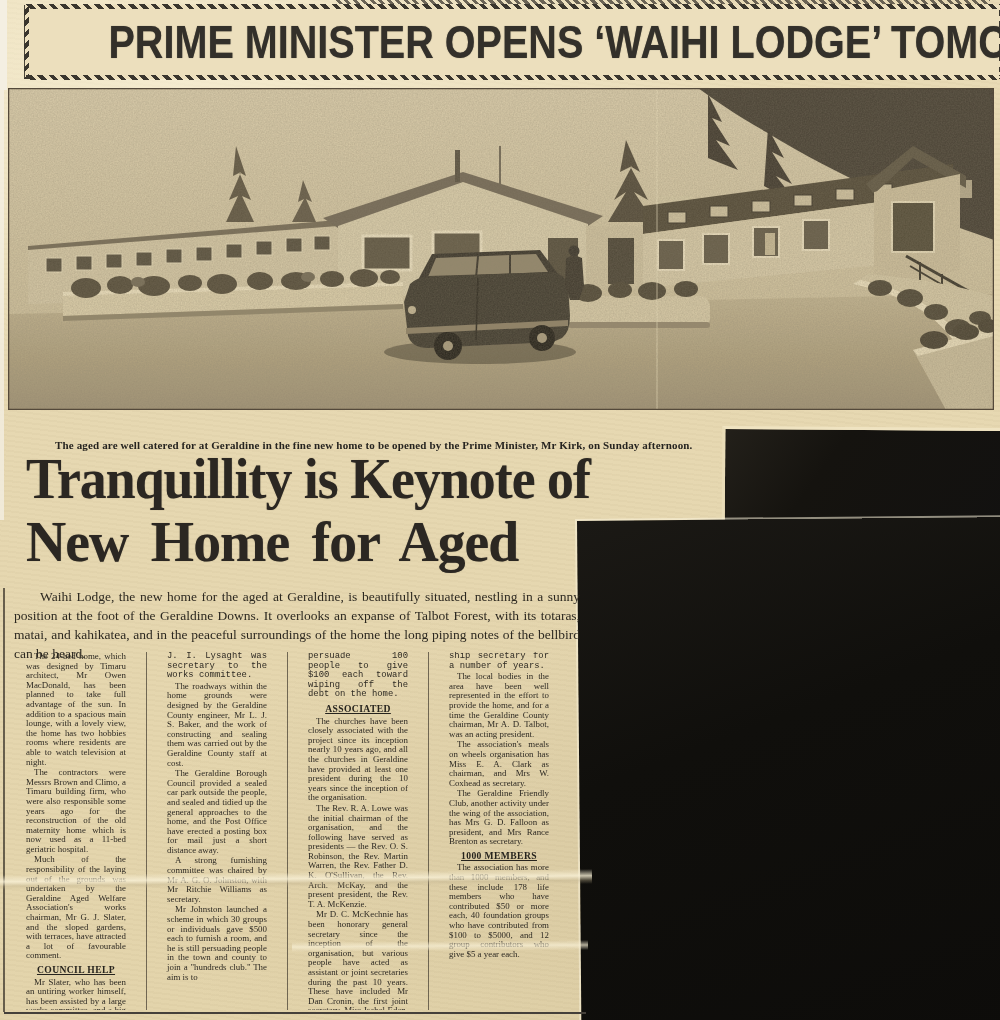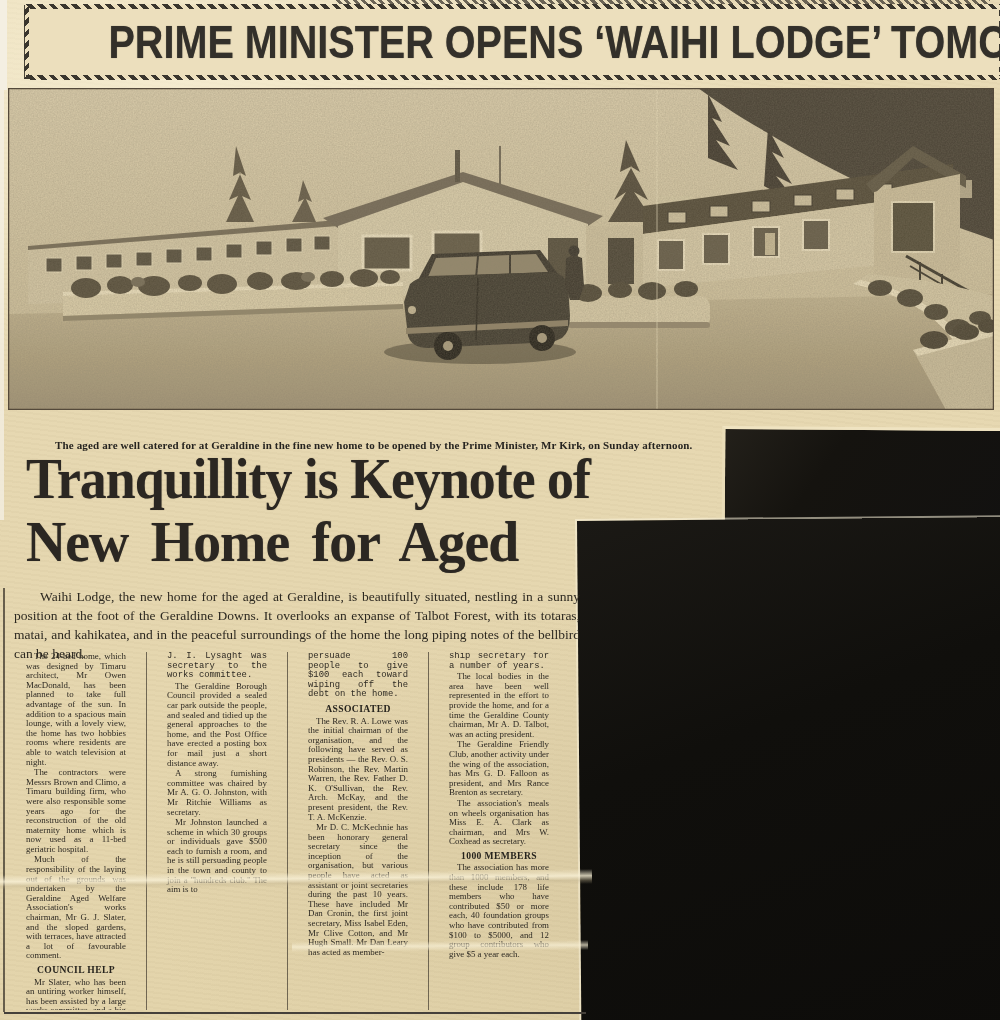--- a/index.html
+++ b/index.html
@@ -72,21 +72,21 @@
   .col{
     width:132px;padding:0 4px;height:358px;overflow:hidden;
     border-right:1px solid rgba(62,55,44,.7);
     font-size:8.9px;line-height:9.6px;text-align:justify;color:#2e2a23;
   }
   .col:last-child{border-right:none;}
   .para{margin:0 16px 1px;text-indent:8px;}
   .para.cont{text-indent:0;font-family:Liberation Mono, monospace;}
   .subhead{
     text-align:center;font-weight:bold;font-size:9.6px;letter-spacing:.4px;
-    margin:4px 0 3px;text-indent:0;color:#26231d;
+    margin:4px 0 3px;text-indent:0;color:#26231d;text-decoration:underline;
   }
   .left-rule{position:absolute;left:3px;top:588px;width:2px;height:424px;background:rgba(62,55,44,.75);}
   .bottom-rule{position:absolute;left:4px;top:1012px;width:582px;height:2px;background:#45403a;}
   
   .crease1{position:absolute;left:0;top:872px;width:592px;height:15px;pointer-events:none;
     background:linear-gradient(180deg, rgba(247,238,212,0), rgba(248,240,214,.8) 45%, rgba(190,176,140,.35) 75%, rgba(247,238,212,0));
     transform:rotate(-0.6deg);}
   .crease2{position:absolute;left:292px;top:941px;width:296px;height:10px;pointer-events:none;
     background:linear-gradient(180deg, rgba(247,238,212,0), rgba(248,240,214,.7) 50%, rgba(247,238,212,0));
     transform:rotate(-0.4deg);}
@@ -287,35 +287,37 @@
   <div class="columns">
     <div class="col">
         <div class="para">The 24-bed home, which was designed by Timaru architect, Mr Owen MacDonald, has been planned to take full advantage of the sun. In addition to a spacious main lounge, with a lovely view, the home has two hobbies rooms where residents are able to watch television at night.</div>
         <div class="para">The contractors were Messrs Brown and Climo, a Timaru building firm, who were also responsible some years ago for the reconstruction of the old maternity home which is now used as a 11-bed geriatric hospital.</div>
         <div class="para">Much of the responsibility of the laying out of the grounds was undertaken by the Geraldine Aged Welfare Association's works chairman, Mr G. J. Slater, and the sloped gardens, with terraces, have attracted a lot of favourable comment.</div>
         <div class="subhead">COUNCIL HELP</div>
         <div class="para">Mr Slater, who has been an untiring worker himself, has been assisted by a large works committee, and a big band of volunteers who have come with their own equipment, including tractors. Mr</div>
       </div>
     <div class="col">
         <div class="para cont">J. I. Lysaght was secretary to the works committee.</div>
+        <div class="para">The roadways within the home grounds were designed by the Geraldine County engineer, Mr L. J. S. Baker, and the work of constructing and sealing them was carried out by the Geraldine County staff at cost.</div>
         <div class="para">The Geraldine Borough Council provided a sealed car park outside the people, and sealed and tidied up the general approaches to the home, and the Post Office have erected a posting box for mail just a short distance away.</div>
         <div class="para">A strong furnishing committee was chaired by Mr A. G. O. Johnston, with Mr Ritchie Williams as secretary.</div>
         <div class="para">Mr Johnston launched a scheme in which 30 groups or individuals gave $500 each to furnish a room, and he is still persuading people in the town and county to join a "hundreds club." The aim is to</div>
       </div>
     <div class="col">
         <div class="para cont">persuade 100 people to give $100 each toward wiping off the debt on the home.</div>
         <div class="subhead">ASSOCIATED</div>
+        <div class="para">The churches have been closely associated with the project since its inception nearly 10 years ago, and all the churches in Geraldine have provided at least one president during the 10 years since the inception of the organisation.</div>
         <div class="para">The Rev. R. A. Lowe was the initial chairman of the organisation, and the following have served as presidents — the Rev. O. S. Robinson, the Rev. Martin Warren, the Rev. Father D. K. O'Sullivan, the Rev. Arch. McKay, and the present president, the Rev. T. A. McKenzie.</div>
         <div class="para">Mr D. C. McKechnie has been honorary general secretary since the inception of the organisation, but various people have acted as assistant or joint secretaries during the past 10 years. These have included Mr Dan Cronin, the first joint secretary, Miss Isabel Eden, Mr Clive Cotton, and Mr Hugh Small. Mr Dan Leary has acted as member-</div>
       </div>
     <div class="col">
         <div class="para cont">ship secretary for a number of years.</div>
         <div class="para">The local bodies in the area have been well represented in the effort to provide the home, and for a time the Geraldine County chairman, Mr A. D. Talbot, was an acting president.</div>
+        <div class="para">The association's meals on wheels organisation has Miss E. A. Clark as chairman, and Mrs W. Coxhead as secretary.</div>
         <div class="para">The Geraldine Friendly Club, another activity under the wing of the association, has Mrs G. D. Falloon as president, and Mrs Rance Brenton as secretary.</div>
-        <div class="para">The association's meals on wheels organisation has Miss E. A. Clark as chairman, and Mrs W. Coxhead as secretary.</div>
         <div class="subhead">1000 MEMBERS</div>
         <div class="para">The association has more than 1000 members, and these include 178 life members who have contributed $50 or more each, 40 foundation groups who have contributed from $100 to $5000, and 12 group contributors who give $5 a year each.</div>
       </div>
   </div>
   <div class="bottom-rule"></div>
 
   <div class="crease1"></div>
   <div class="crease2"></div>
 
 </div>

